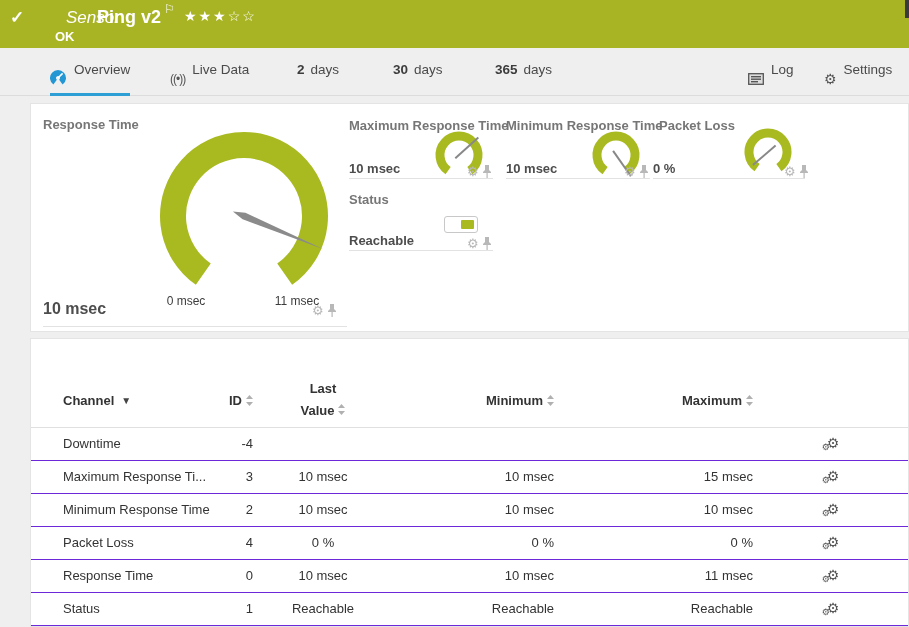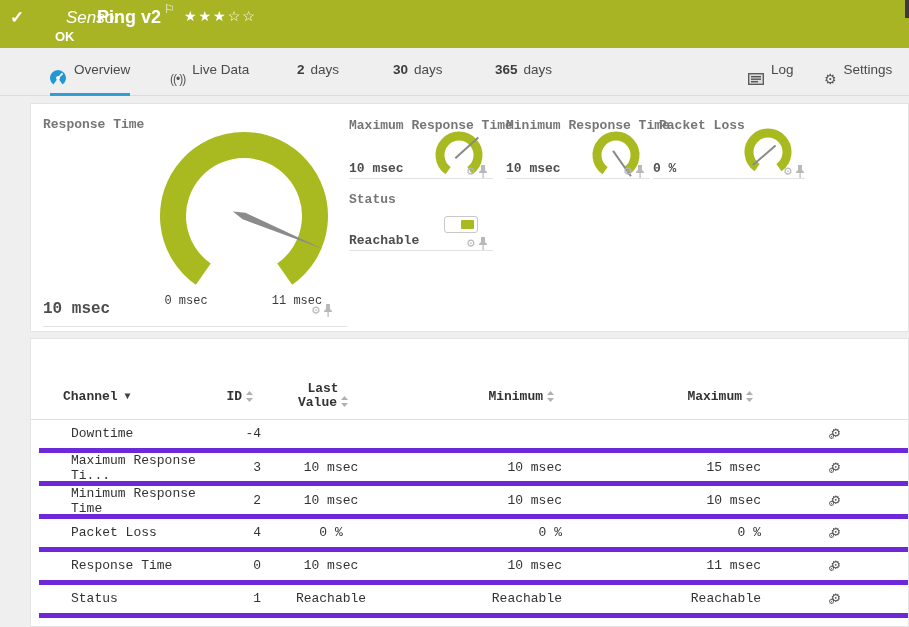--- a/index.html
+++ b/index.html
@@ -29,43 +29,43 @@
     position: absolute; top: 0; height: 34px; display: inline-flex; 
     font-size: 13.5px; color: #4a4a4a; cursor: pointer; white-space: nowrap; text-decoration: none;
   }
   .tab .ticon { margin-right: 7px; display: inline-flex; align-items: center; color: #555; }
   .tab.active { border-bottom: 3px solid #2e9fd4; }
   .tab .num { font-weight: bold; margin-right: 6px; color: #3c3c3c; }
   .live-glyph { font-size: 12px; letter-spacing: -1px; color: #555; }
   .gear-glyph { font-size: 14px; color: #555; }
 
   
-  .card { position: absolute; background: #fff; border: 1px solid #e4e4e4; font-family: Liberation Mono, monospace; }
+  .card { position: absolute; background: #fff; border: 1px solid #e4e4e4; }
   #card-gauges { left: 30px; top: 103px; width: 879px; height: 229px; }
   #card-table  { left: 30px; top: 338px; width: 879px; height: 289px; overflow: hidden; }
 
   .panel-label { position: absolute; font-size: 13px; font-weight: bold; color: #767676; }
   .panel-value { position: absolute; font-size: 13px; font-weight: bold; color: #4d4d4d; }
   .big-value   { position: absolute; font-size: 16px; font-weight: bold; color: #4d4d4d; }
   .scale-label { position: absolute; font-size: 12px; color: #3c3c3c; width: 70px; text-align: center; }
   .sep { position: absolute; border-top: 1px solid #e2e2e2; height: 0; }
   .mini-icons { position: absolute; display: inline-flex; align-items: center; gap: 3px; }
   .gear-sm { font-size: 13px; color: #b8b8b8; line-height: 1; cursor: pointer; }
 
   .toggle { position: absolute; width: 34px; height: 17px; background: #fff; border: 1px solid #c8c8c8; border-radius: 3px; cursor: pointer; }
   .toggle .knob { position: absolute; right: 3px; top: 3px; width: 13px; height: 9px; background: #a9ba21; border-radius: 1px; }
 
   
   .grid-row { display: grid; grid-template-columns: 32px 150px 40px 140px 161px 199px 1fr; align-items: center; }
   .thead { padding-top: 43px; padding-bottom: 8px; border-bottom: 1px solid #e0e0e0; font-size: 13px; font-weight: bold; color: #333; }
   .th { display: flex; align-items: center; gap: 4px; cursor: pointer; }
   .th.right { justify-content: flex-end; }
-  .th.center { justify-content: center; flex-direction: column; gap: 0; line-height: 1.1; }
+  .th.center { justify-content: center; flex-direction: column; gap: 8px; line-height: 1.1; }
   .th .iconline { display: flex; align-items: flex-start; gap: 4px; }
-  .trow { height: 33px; border-bottom: 5px solid #6d28d9; font-size: 13px; color: #333; margin-left: 8px; }
+  .trow { height: 33px; border-bottom: 1px solid #6d28d9; font-size: 13px; color: #333; }
   .cell-left { text-align: left; }
   .cell-right { text-align: right; }
   .cell-center { text-align: center; }
   .gears-cell { display: flex; justify-content: center; cursor: pointer; }
   .gears-cell .g-big { font-size: 14px; color: #555; line-height: 1; }
   .gears-cell .g-sml { font-size: 9px; color: #555; line-height: 1; margin-right: -3px; margin-top: 7px; }
   .sort-svg { display: inline-block; }
   .caret-down { color: #444; font-size: 10px; margin-left: 3px; }
 </style>
 </head>

